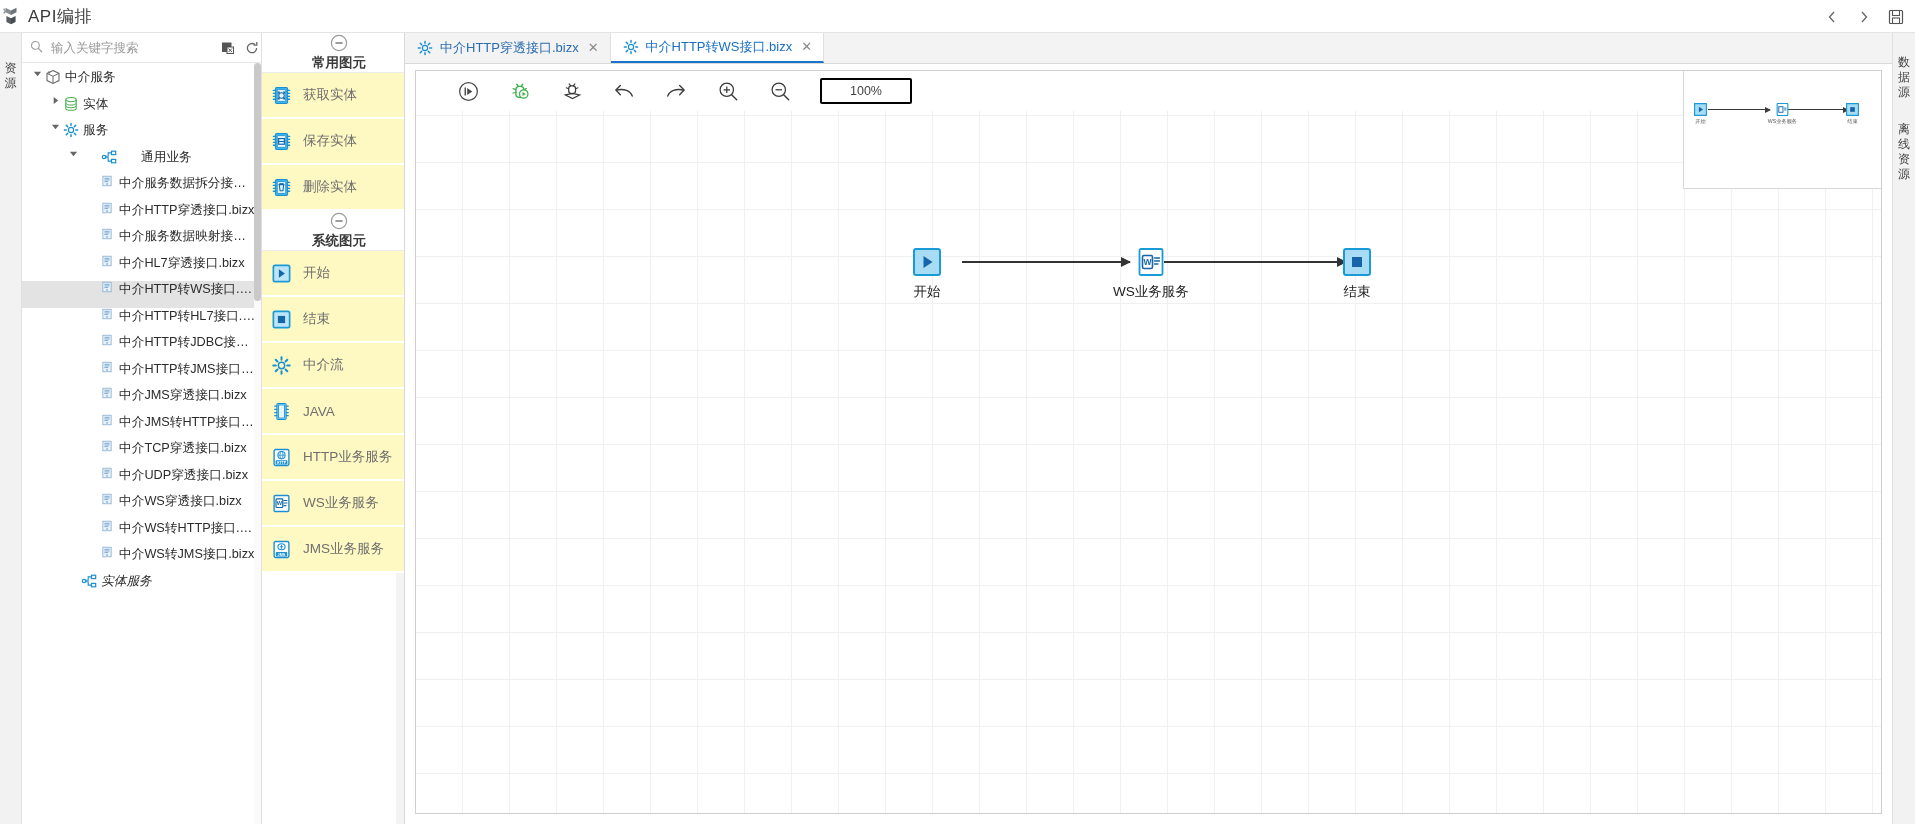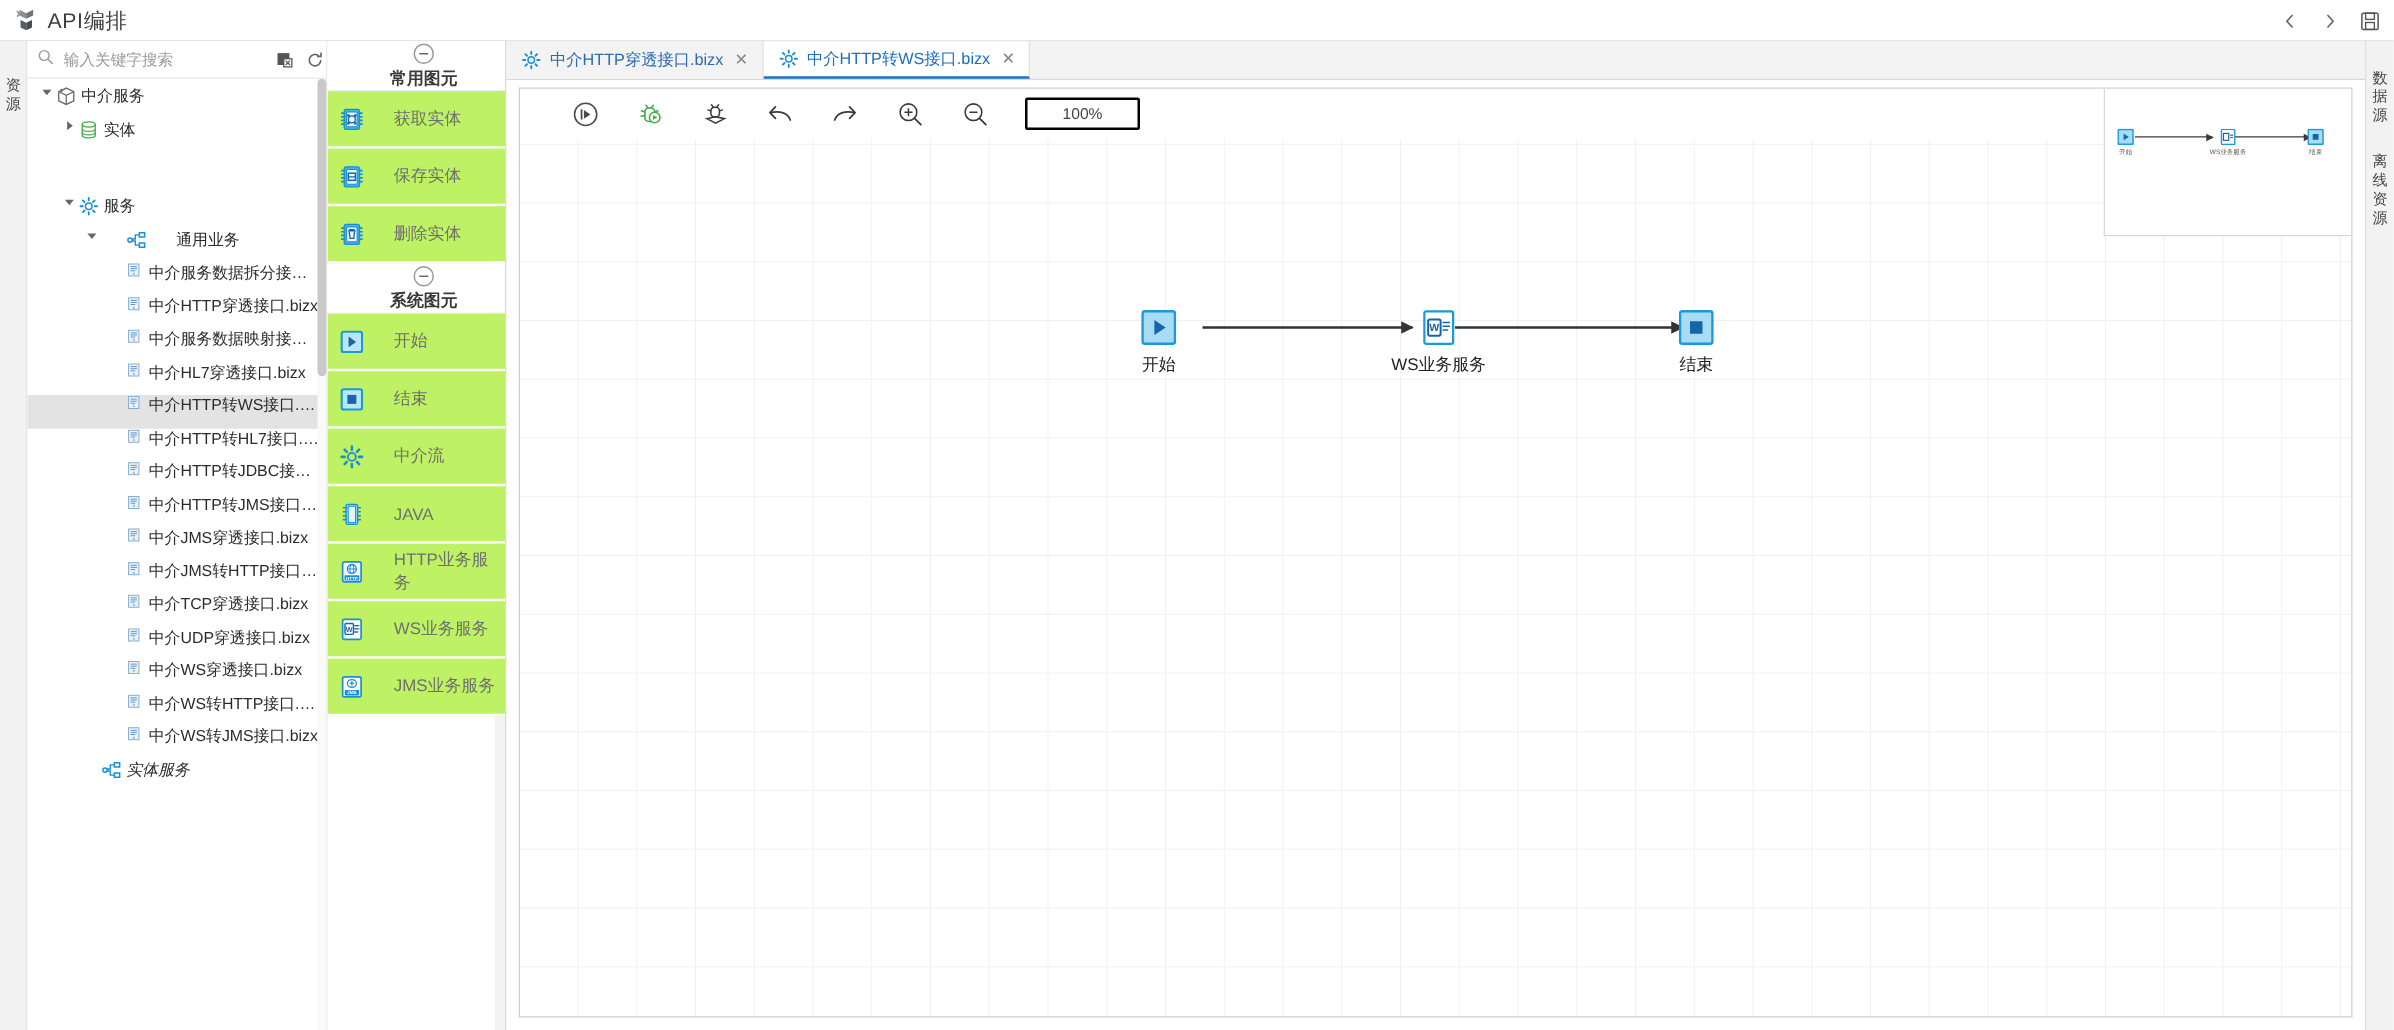--- a/index.html
+++ b/index.html
@@ -12,21 +12,21 @@
     color: #333;
   }
   #app { position: relative; width: 1915px; height: 824px; display: flex; flex-direction: column; }
 
   
   .titlebar {
     height: 33px; min-height: 33px;
     display: flex; align-items: center;
     background: #ffffff;
     border-bottom: 1px solid #e4e4e4;
-    padding-left: 10px;
+    padding-left: 0;
     position: relative;
   }
   .app-logo { width: 22px; height: 22px; margin-right: 6px; flex: 0 0 auto; }
   .app-title { font-size: 17px; color: #3c3c3c; letter-spacing: .5px; }
   .win-controls { position: absolute; right: 10px; top: 0; height: 33px; display: flex; align-items: center; gap: 14px; }
   .win-btn { width: 18px; height: 18px; display: flex; align-items: center; justify-content: center; cursor: pointer; color: #555; }
   .win-btn svg { display: block; }
 
   
   .bodyrow { flex: 1; display: flex; min-height: 0; }
@@ -100,24 +100,24 @@
   }
   .pal-section {
     display: flex; align-items: center; gap: 2px;
     height: 40px; padding-left: 12px;
     font-size: 13.5px; font-weight: bold; color: #3a3a3a;
     background: #fff; cursor: pointer;
     border-bottom: 1px solid #ececec;
     flex-direction: column;
   }
   .pal-item {
-    display: flex; align-items: center; gap: 24px;
+    display: flex; align-items: center; gap: 12px;
     height: 46px; padding-left: 10px;
     font-size: 13.5px; color: #6f6f6f;
-    background: #bef264; cursor: pointer;
+    background: #fef9c3; cursor: pointer;
     border-bottom: 2px solid #ffffff;
   }
   .pal-ico { width: 19px; height: 19px; min-width: 19px; display: flex; align-items: center; justify-content: center; }
   .pal-scrollbar { position: absolute; right: 0; top: 0; width: 8px; height: 100%; background: #f3f3f3; }
   .pal-thumb { position: absolute; right: 0; top: 28px; width: 8px; height: 200px; background: #cdcdcd; }
 
   
   .editor { flex: 1; display: flex; flex-direction: column; min-width: 0; background: #fff; }
   .tabbar { height: 31px; min-height: 31px; display: flex; align-items: flex-end; background: #f3f3f3; border-bottom: 1px solid #d9d9d9; }
   .tab {
@@ -292,21 +292,21 @@
             <span class="ticon">
               <svg width="16" height="16" viewBox="0 0 16 16">
                 <ellipse cx="8" cy="3.6" rx="5.2" ry="2.1" fill="none" stroke="#4caf50" stroke-width="1.1"></ellipse>
                 <path d="M2.8 3.6 L2.8 12.2 C2.8 13.4 5.1 14.3 8 14.3 C10.9 14.3 13.2 13.4 13.2 12.2 L13.2 3.6" fill="none" stroke="#4caf50" stroke-width="1.1"></path>
                 <path d="M2.8 7 C2.8 8.2 5.1 9.1 8 9.1 C10.9 9.1 13.2 8.2 13.2 7" fill="none" stroke="#4caf50" stroke-width="1"></path>
                 <path d="M2.8 9.7 C2.8 10.9 5.1 11.8 8 11.8 C10.9 11.8 13.2 10.9 13.2 9.7" fill="none" stroke="#4caf50" stroke-width="1"></path>
               </svg>
             </span>
             <span class="tlabel">实体</span>
           </div>
-          <div class="tnode" style="padding-left: 26px; margin-top: 35px;">
+          <div class="tnode" style="padding-left: 26px;">
             <span class="twist">
               <svg width="9" height="9" viewBox="0 0 10 10">
                 <path d="M1 3 L9 3 L5 8 Z" fill="#666"></path>
               </svg>
             </span>
             <span class="ticon">
               <svg width="16" height="16" viewBox="0 0 16 16">
                 <circle cx="8" cy="8" r="2.6" fill="none" stroke="#1a8fd4" stroke-width="1.2"></circle>
                 <path d="M8 1.4 L8 3.2 M8 12.8 L8 14.6 M1.4 8 L3.2 8 M12.8 8 L14.6 8 M3.3 3.3 L4.6 4.6 M11.4 11.4 L12.7 12.7 M12.7 3.3 L11.4 4.6 M4.6 11.4 L3.3 12.7" stroke="#1a8fd4" stroke-width="1.5" stroke-linecap="round"></path>
               </svg>

